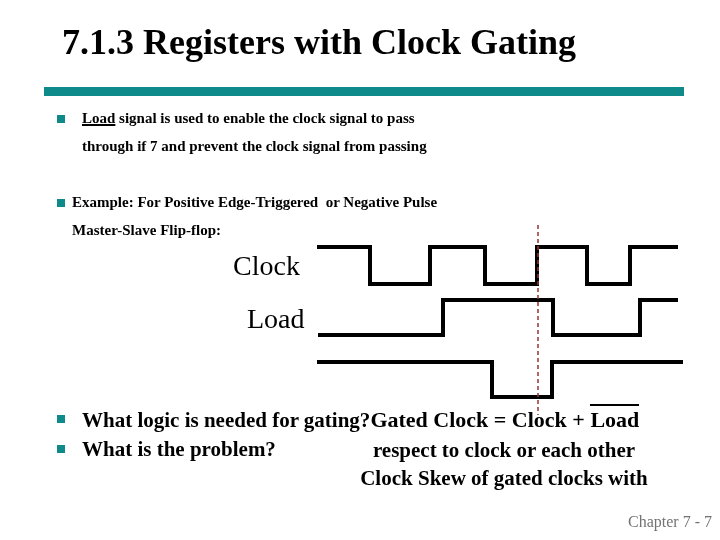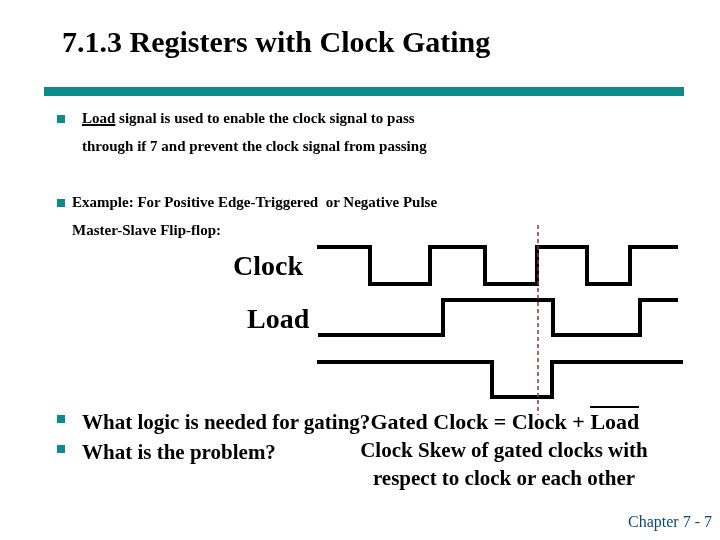--- a/index.html
+++ b/index.html
@@ -2,31 +2,31 @@
 <html><head>
 <meta charset="utf-8">
 <style>
   html,body { margin:0; padding:0; background:#888; }
   .slide {
     position:relative; width:720px; height:540px; background:#ffffff;
     font-family:"Liberation Serif", serif; color:#000; overflow:hidden;
     margin:0 auto;
   }
   .title {
-    position:absolute; left:62px; top:22px; font-size:30px; font-weight:bold;
+    position:absolute; left:62px; top:22px; font-size:36px; font-weight:bold;
     line-height:40px; white-space:nowrap;
   }
   .divider { position:absolute; left:44px; top:87px; width:640px; height:9px; }
   .sq { position:absolute; width:8px; height:8px; }
   .btext { position:absolute; font-size:15px; font-weight:bold; line-height:28px; }
   .btext div { white-space:pre-wrap; }
   .u { text-decoration:underline; text-decoration-thickness:2px; }
-  .wlabel-big { position:absolute; font-size:28px; font-weight:bold; line-height:32px; white-space:nowrap; }
+  .wlabel-big { position:absolute; font-size:28px; font-weight:normal; line-height:32px; white-space:nowrap; }
   .wlabel { position:absolute; font-size:22px; font-weight:bold; line-height:28px; white-space:nowrap; }
-  .qline { position:absolute; font-size:21px; font-weight:bold; line-height:32px; white-space:nowrap; }
+  .qline { position:absolute; font-size:21px; font-weight:bold; line-height:27px; white-space:nowrap; }
   .formula { font-size:22px; }
   .ovl { border-top:2.5px solid #000; padding-top:1px; }
   .answer { position:absolute; font-size:21px; font-weight:bold; line-height:28px; text-align:center; }
   .footer { position:absolute; right:8px; top:512px; font-size:16px; line-height:20px; white-space:nowrap; }
   .wavesvg { position:absolute; left:0; top:0; width:720px; height:540px; pointer-events:none; }
 </style>
 </head>
 <body>
 
 <div class="slide">
@@ -49,25 +49,25 @@
 
   <div class="wlabel-big" style="left:233px; top:250px;">Clock</div>
   <div class="wlabel-big" style="left:247px; top:303px;">Load</div>
 
   <div class="sq" style="left: 57px; top: 415px; background: rgb(15, 138, 138);"></div>
   <div class="qline" style="left:82px; top:406px;"><span>What logic is needed for gating?</span><span class="formula"><span>Gated Clock = Clock + </span><span class="ovl">Load</span></span></div>
 
   <div class="sq" style="left: 57px; top: 445px; background: rgb(15, 138, 138);"></div>
   <div class="qline" style="left:82px; top:436px;">What is the problem?</div>
   <div class="answer" style="left:338px; top:436px; width:332px;">
+    <div>respect to clock or each other</div>
     <div>Clock Skew of gated clocks with</div>
-    <div>respect to clock or each other</div>
   </div>
 
-  <div class="footer" style="color: #0c4a6e;">Chapter 7 - 7</div>
+  <div class="footer" style="color: #737373;">Chapter 7 - 7</div>
 
   <svg class="wavesvg" viewBox="0 0 720 540">
       <polyline points="317,247 370,247 370,284 430,284 430,247 485,247 485,284 537,284 537,247 587,247 587,284 630,284 630,247 678,247" fill="none" stroke="#000000" stroke-width="4"></polyline>
       <polyline points="318,335 443,335 443,300 553,300 553,335 640,335 640,300 678,300" fill="none" stroke="#000000" stroke-width="4"></polyline>
       <polyline points="317,362 492,362 492,397 552,397 552,362 683,362" fill="none" stroke="#000000" stroke-width="4"></polyline>
       <line x1="538" x2="538" y1="225" y2="415" stroke="#993333" stroke-width="1.5" stroke-dasharray="4 3"></line>
     </svg>
 
 </div>
 

